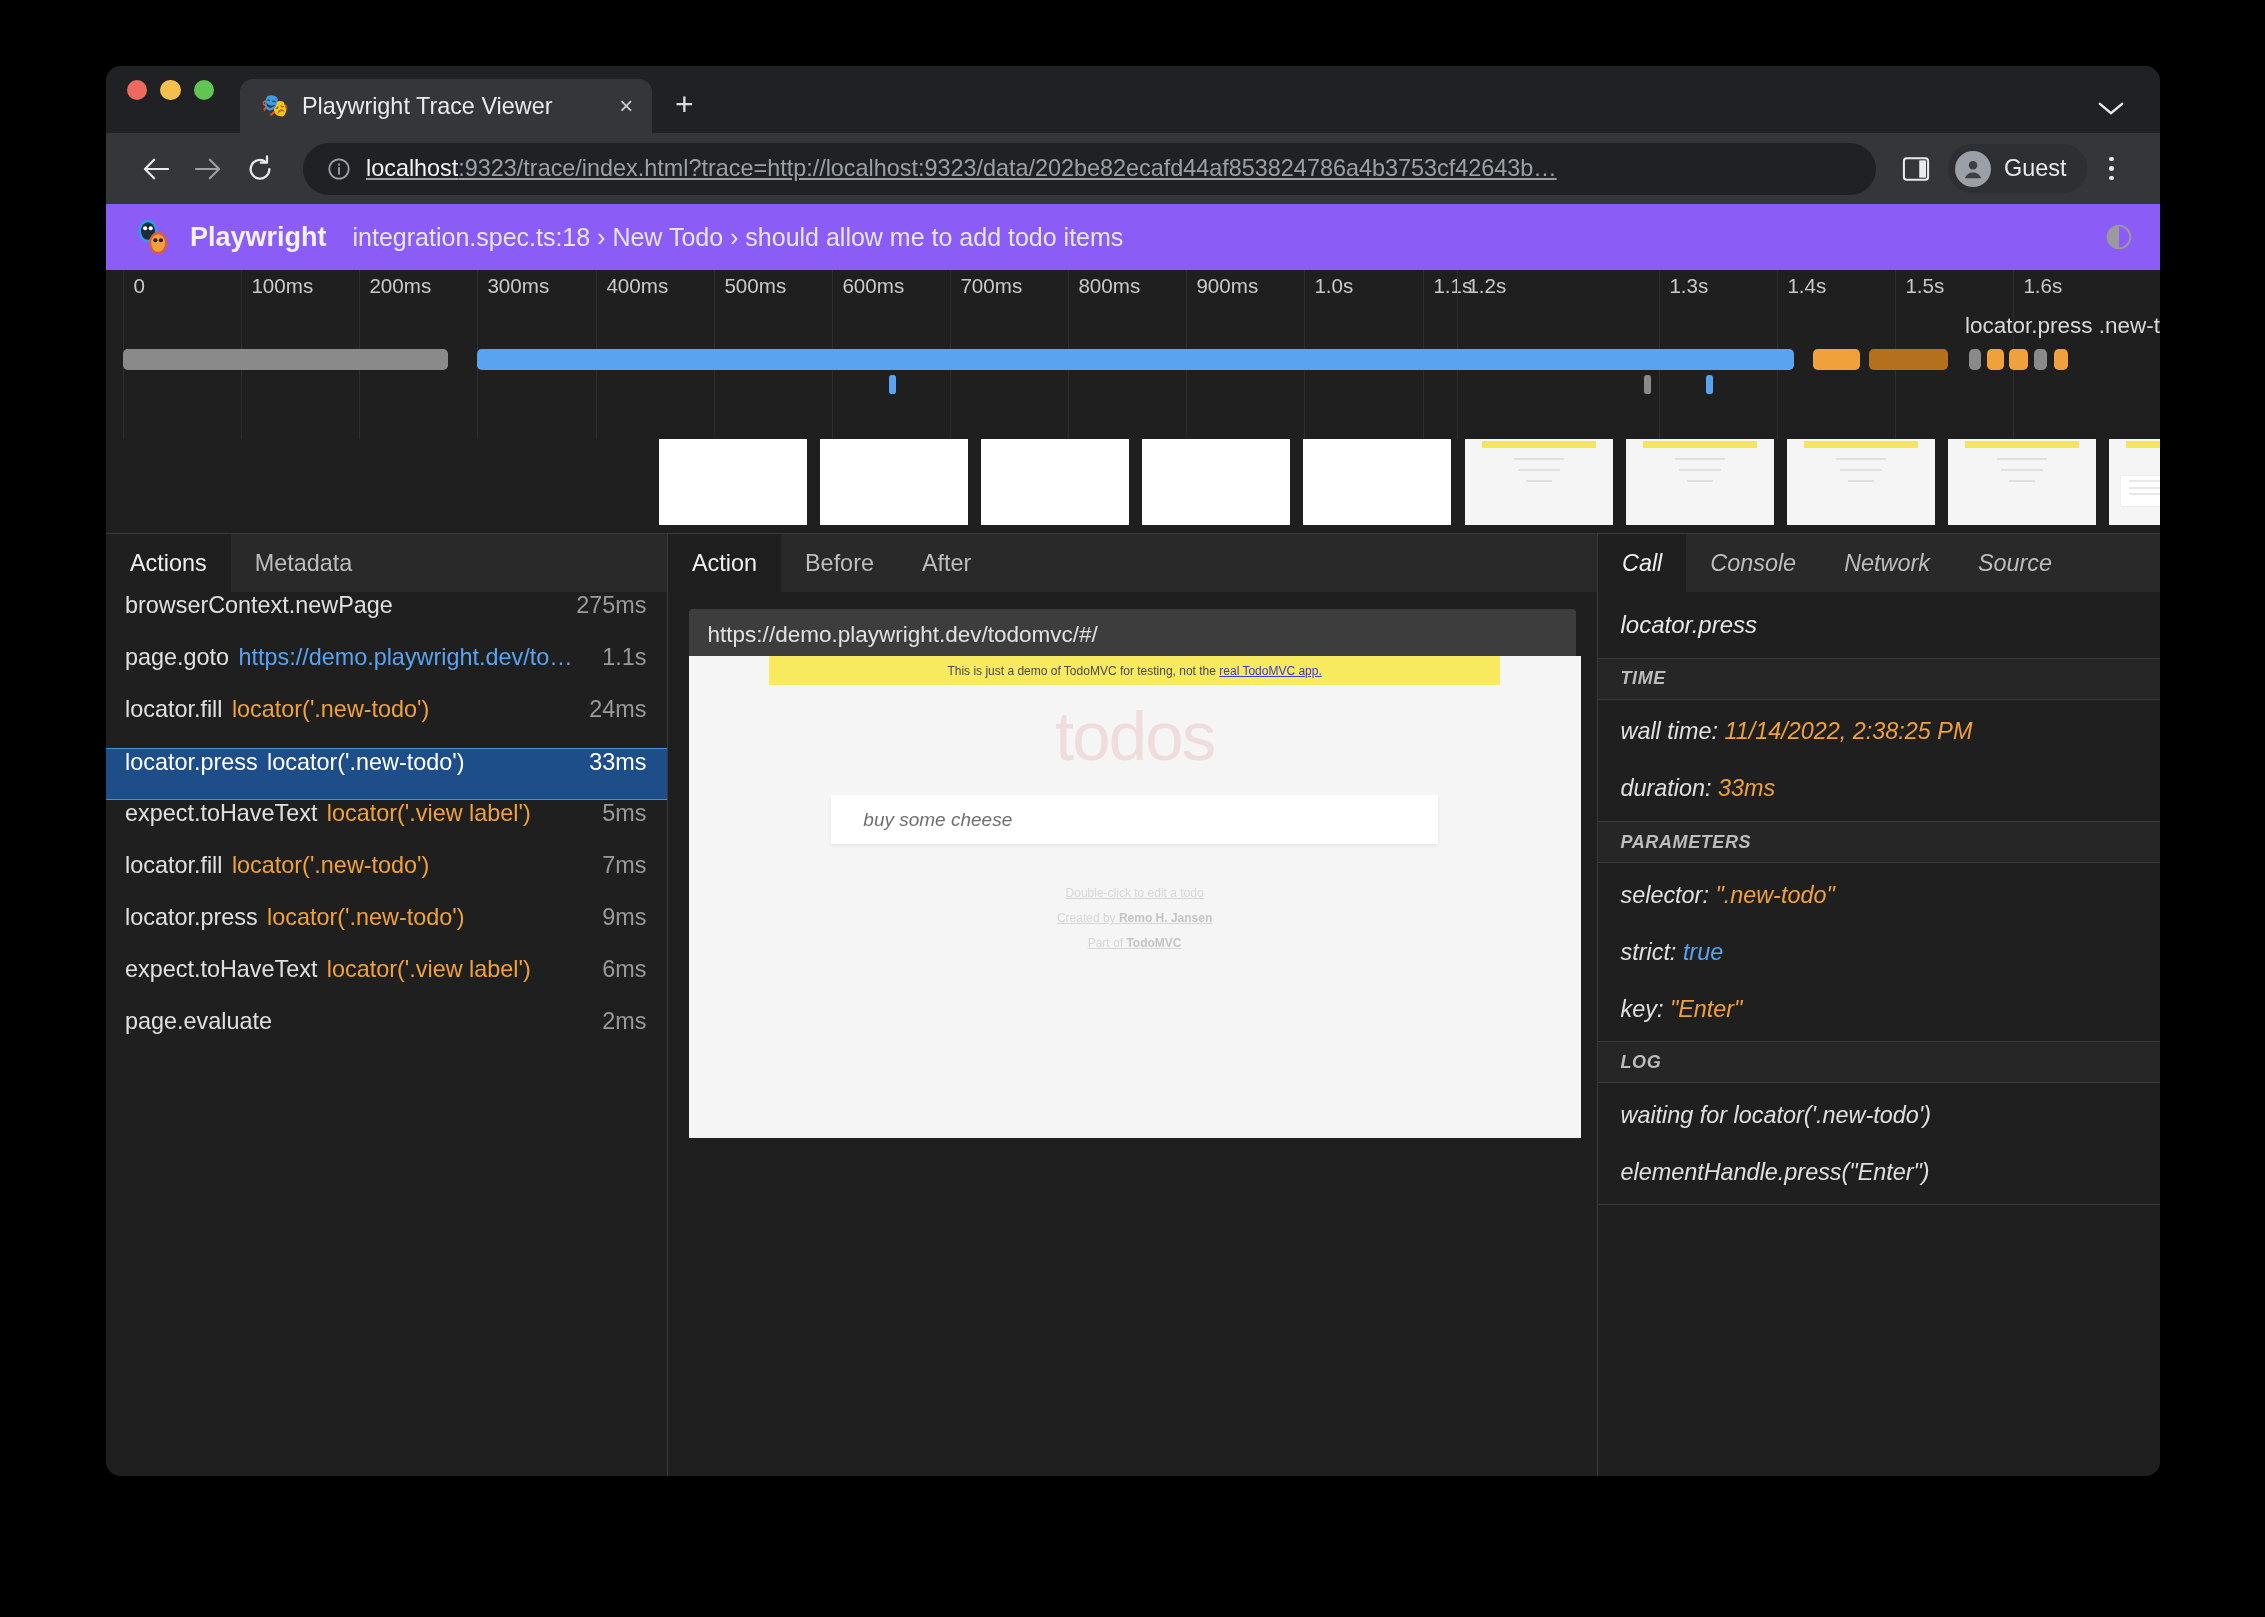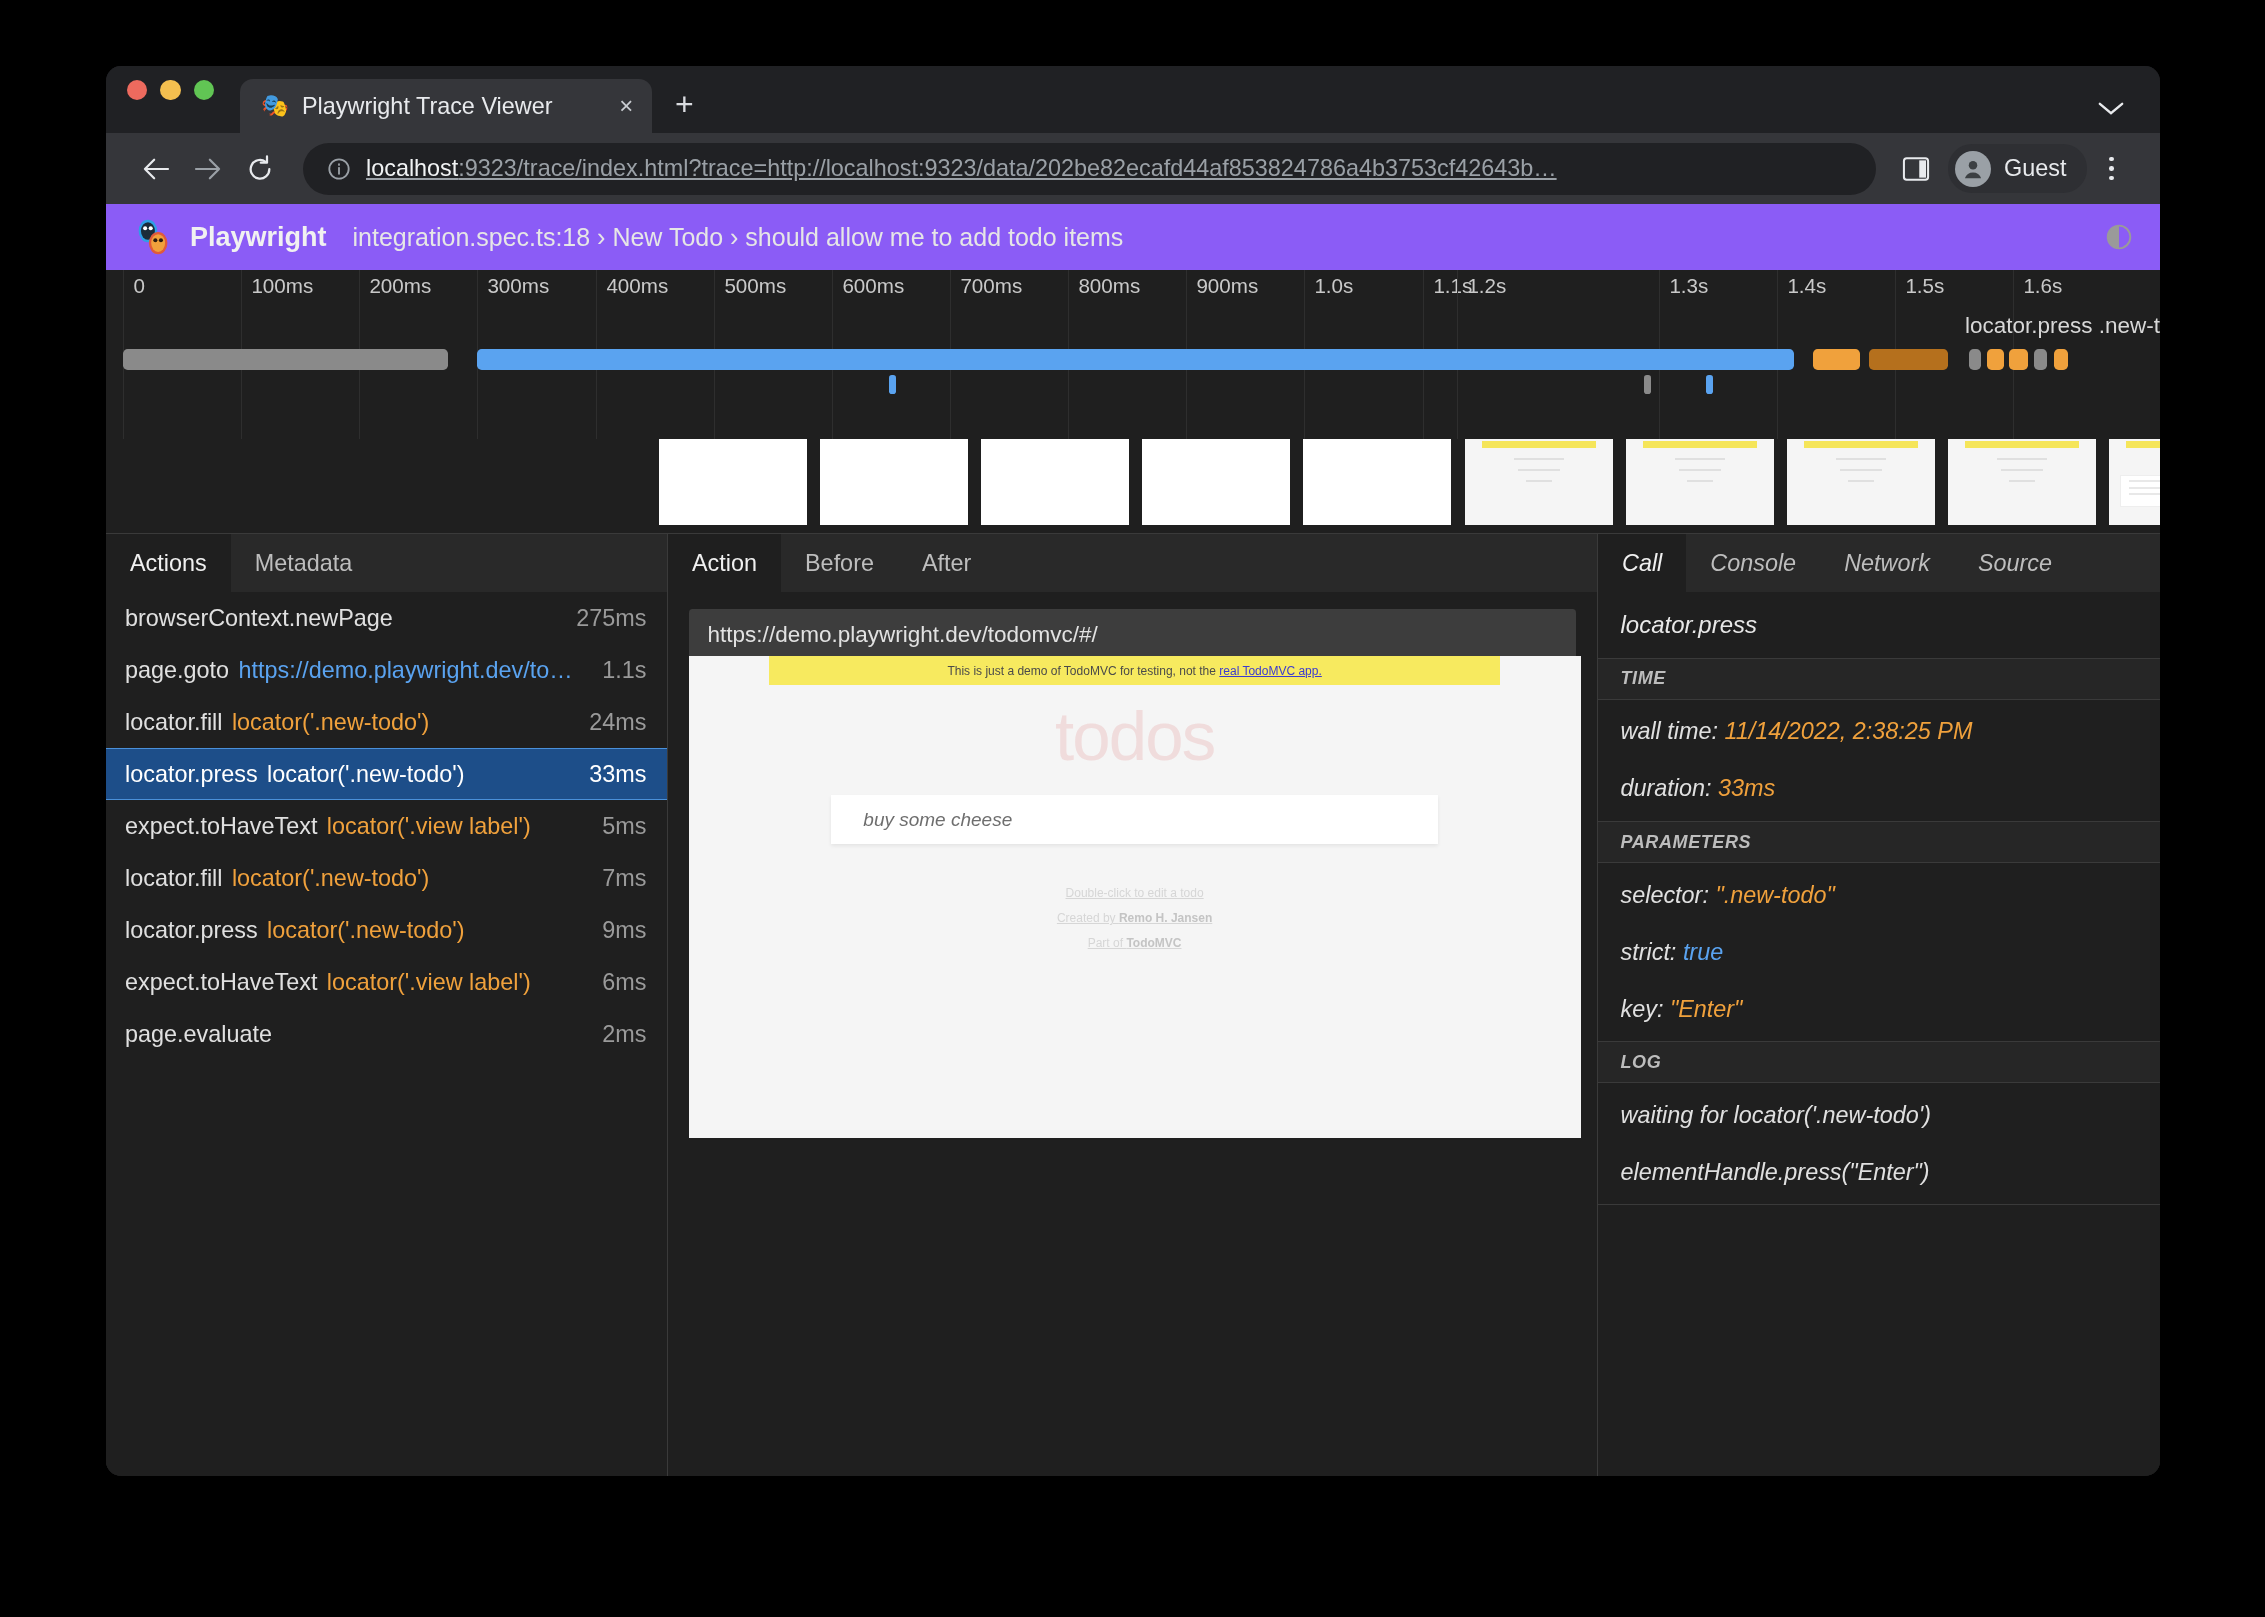--- a/index.html
+++ b/index.html
@@ -134,21 +134,21 @@
   .tabbar { height: 58px; flex:none; display:flex; align-items:stretch; background:#292929; }
   .tabbtn {
     padding: 0 24px; display:flex; align-items:center;
     color:#bdbdbd; font-size: 23.4px; cursor:pointer; white-space:nowrap;
   }
   .tabbtn.active { background:#1f1f1f; color:#f0f0f0; }
 
   
   .action-list { flex:1; overflow:hidden; }
   .action-row {
-    height: 52px; display:flex; align-items:center;
+    height: 52px; display:flex; 
     padding: 0 20.6px 0 19px; gap: 9.4px; cursor:pointer; font-size: 23.4px;
     color:#e0e0e0; white-space:nowrap;
   }
   .action-row.selected { background:#1d4e89; border-top:0.9px solid #4a90d9; border-bottom:0.9px solid #4a90d9; color:#fff; }
   .action-name { flex:none; }
   .action-param { color:#f0a13c; overflow:hidden; text-overflow:ellipsis; min-width:0; }
   .action-param.link { color:#5aa3f0; }
   .action-row.selected .action-param { color:#fff; }
   .action-dur { margin-left:auto; color:#9a9a9a; padding-left: 17px; flex:none; }
   .action-row.selected .action-dur { color:#fff; }

